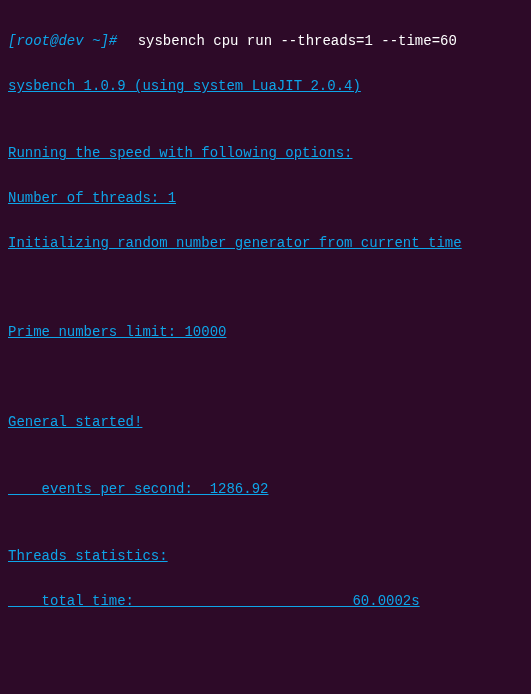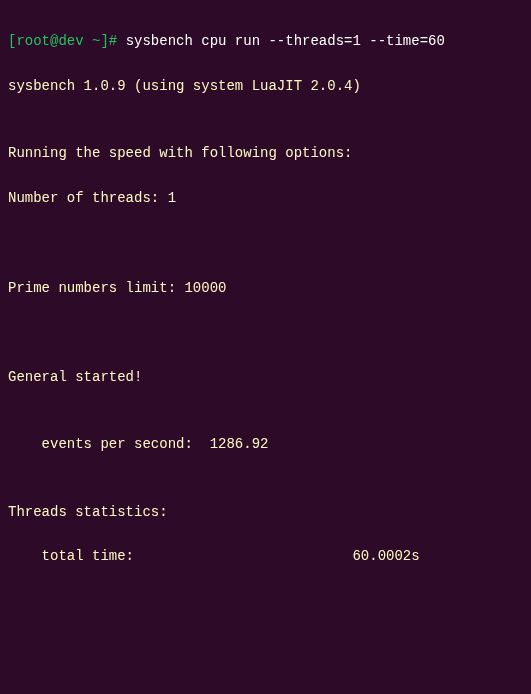--- a/index.html
+++ b/index.html
@@ -15,41 +15,45 @@
       line-height: 1.6;
       padding: 8px;
       width: 531px;
       height: 694px;
       overflow: hidden;
     }
     .terminal {
       white-space: pre;
     }
     .prompt-user {
-      color: #22c55e;
+      color: #0ea5e9;
+      font-style: italic;
     }
     .command {
       color: #ffffff;
+      margin-left: 12px;
     }
     .output {
-      color: #fef9c3;
+      color: #0ea5e9;
+      text-decoration: underline;
     }
     .line {
       display: block;
     }
   </style>
 </head>
 <body>
 
 <div class="terminal">
 <span class="line"><span class="prompt-user">[root@dev ~]# </span><span class="command">sysbench cpu run --threads=1 --time=60</span></span>
 <span class="line output">sysbench 1.0.9 (using system LuaJIT 2.0.4)</span>
 <span class="line output"></span>
 <span class="line output">Running the speed with following options:</span>
 <span class="line output">Number of threads: 1</span>
+<span class="line output">Initializing random number generator from current time</span>
 <span class="line output"></span>
 <span class="line output"></span>
 <span class="line output">Prime numbers limit: 10000</span>
 <span class="line output"></span>
 <span class="line output"></span>
 <span class="line output">General started!</span>
 <span class="line output"></span>
 <span class="line output">    events per second:  1286.92</span>
 <span class="line output"></span>
 <span class="line output">Threads statistics:</span>

